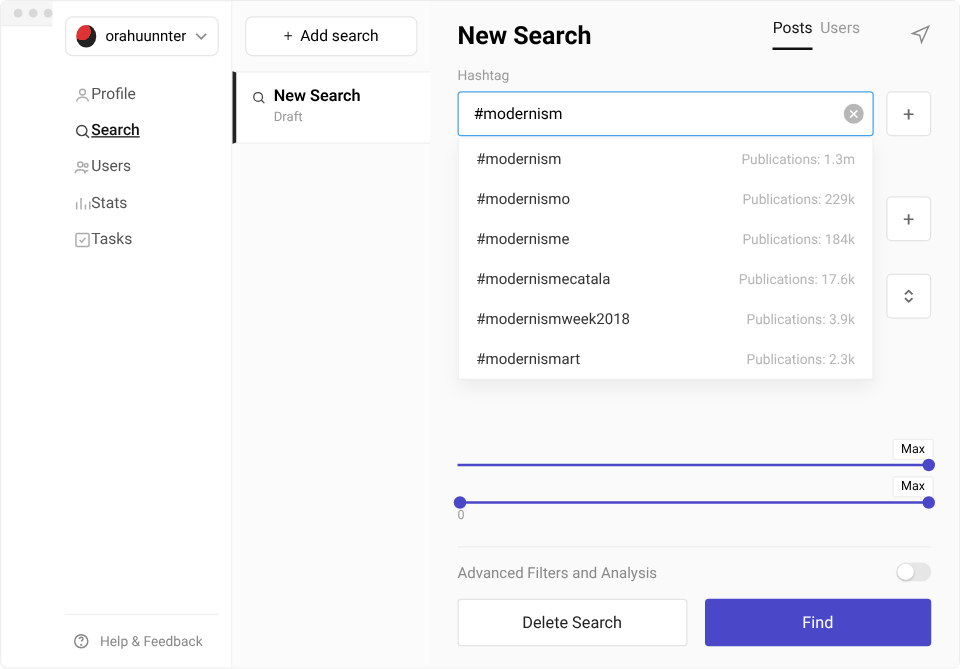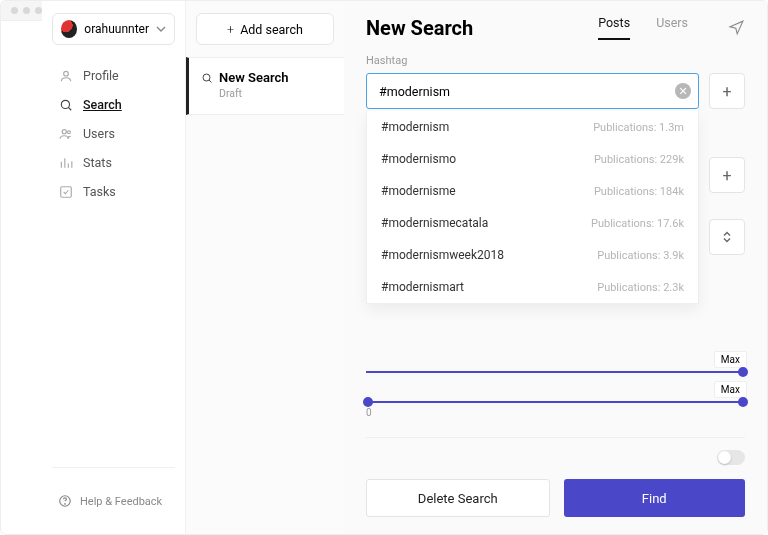--- a/index.html
+++ b/index.html
@@ -8,40 +8,40 @@
   .titlebar { height:20px; background:#f5f5f5; border-bottom:1px solid #eee; display:flex; align-items:center; padding-left:10px; gap:5px; }
   .tdot { width:7px; height:7px; border-radius:50%; background:#d8d8d8; }
   .body { flex:1; display:flex; min-height:0; }
 
   
   .sidebar { width:144px; border-right:1px solid #f0f0f0; display:flex; flex-direction:column; }
   .user-pill { margin:12px 10px 10px; height:32px; border:1px solid #e6e6e6; border-radius:6px; display:flex; align-items:center; padding:0 8px; gap:7px; font-size:12px; cursor:pointer; }
   .avatar { width:18px; height:18px; border-radius:50%; background: radial-gradient(circle at 30% 30%, #d33 0 40%, #222 41% 100%); }
   .user-pill .chev { margin-left:auto; color:#888; }
   .nav { padding:6px 0; }
-  .nav-item { display:flex; align-items:flex-end; gap:10px; padding:7px 16px; font-size:12.5px; color:#555; cursor:pointer; }
+  .nav-item { display:flex; align-items:flex-end; padding:7px 16px; font-size:12.5px; color:#555; cursor:pointer; }
   .nav-item.active { color:#111; font-weight:500;text-decoration:underline; }
   .nav-item .ic { width:15px; height:15px; display:flex; align-items:center; justify-content:center; color:#aaa; }
   .nav-item.active .ic { color:#444; }
   .sidebar-spacer { flex:1; }
-  .help { border-top:1px solid #f0f0f0; margin:0 10px; padding:26px 6px; display:flex; align-items:center; gap:8px; font-size:11px; color:#888; cursor:pointer;}
+  .help { border-top:1px solid #f0f0f0; margin:0 10px; padding:14px 6px; display:flex; align-items:center; gap:8px; font-size:11px; color:#888; cursor:pointer;}
   .help .ic { width:14px; height:14px; }
 
   
   .col2 { width:158px; background:#fbfbfb; display:flex; flex-direction:column; }
   .addsearch { margin:12px 10px; height:32px; border:1px solid #e6e6e6; border-radius:6px; background:#fff; display:flex; align-items:center; justify-content:center; gap:6px; font-size:12.5px; cursor:pointer; }
   .search-card { background:#fff; border-top:1px solid #eee; border-bottom:1px solid #eee; padding:12px 12px 14px; border-left:3px solid #222; }
   .search-card .row1 { display:flex; align-items:center; gap:6px; font-size:13px; font-weight:600; }
   .search-card .sub { font-size:10.5px; color:#9a9a9a; margin-top:2px; margin-left:18px; }
 
   
   .main { flex:1; background:#fafafa; padding:14px 22px 12px; display:flex; flex-direction:column; min-width:0; position:relative; }
   .main-head { display:flex; align-items:center; }
   .main-title { font-size:20px; font-weight:700; }
-  .tabs { margin-left:auto; display:flex; gap:26px; font-size:12.5px; color:#9a9a9a; margin-right:40px; }
+  .tabs { margin-left:auto; display:flex; gap:6px; font-size:12.5px; color:#9a9a9a; margin-right:40px; }
   .tab { padding-bottom:8px; cursor:pointer; }
   .tab.active { color:#111; border-bottom:2px solid #111; }
   .send-ic { color:#888; }
 
   .field-label { font-size:11px; color:#9a9a9a; margin-top:14px; }
 
   .hashtag-row { display:flex; align-items:flex-start; gap:10px; margin-top:6px; }
   .hashtag-input { flex:1; position:relative; }
   .hashtag-input input { width:100%; height:36px; border:1.5px solid #4aa3e8; border-radius:3px; padding:0 30px 0 12px; font-size:12.5px; outline:none; background:#fff; }
   .clear-btn { position:absolute; right:8px; top:50%; transform:translateY(-50%); width:16px; height:16px; border-radius:50%; background:#b7b7b7; color:#fff; font-size:11px; display:flex; align-items:center; justify-content:center; cursor:pointer; }
@@ -248,20 +248,21 @@
           <div class="slider-max">Max</div>
           <div class="slider-track">
             <div class="slider-knob left"></div>
             <div class="slider-knob right"></div>
           </div>
           <div class="slider-zero">0</div>
         </div>
       </div>
 
       <div class="adv-row">
+        <span>Advanced Filters and Analysis</span>
         <div class="toggle"></div>
       </div>
 
       <div class="footer-btns">
         <div class="btn del">Delete Search</div>
         <div class="btn find">Find</div>
       </div>
 
     </div>
   </div>

